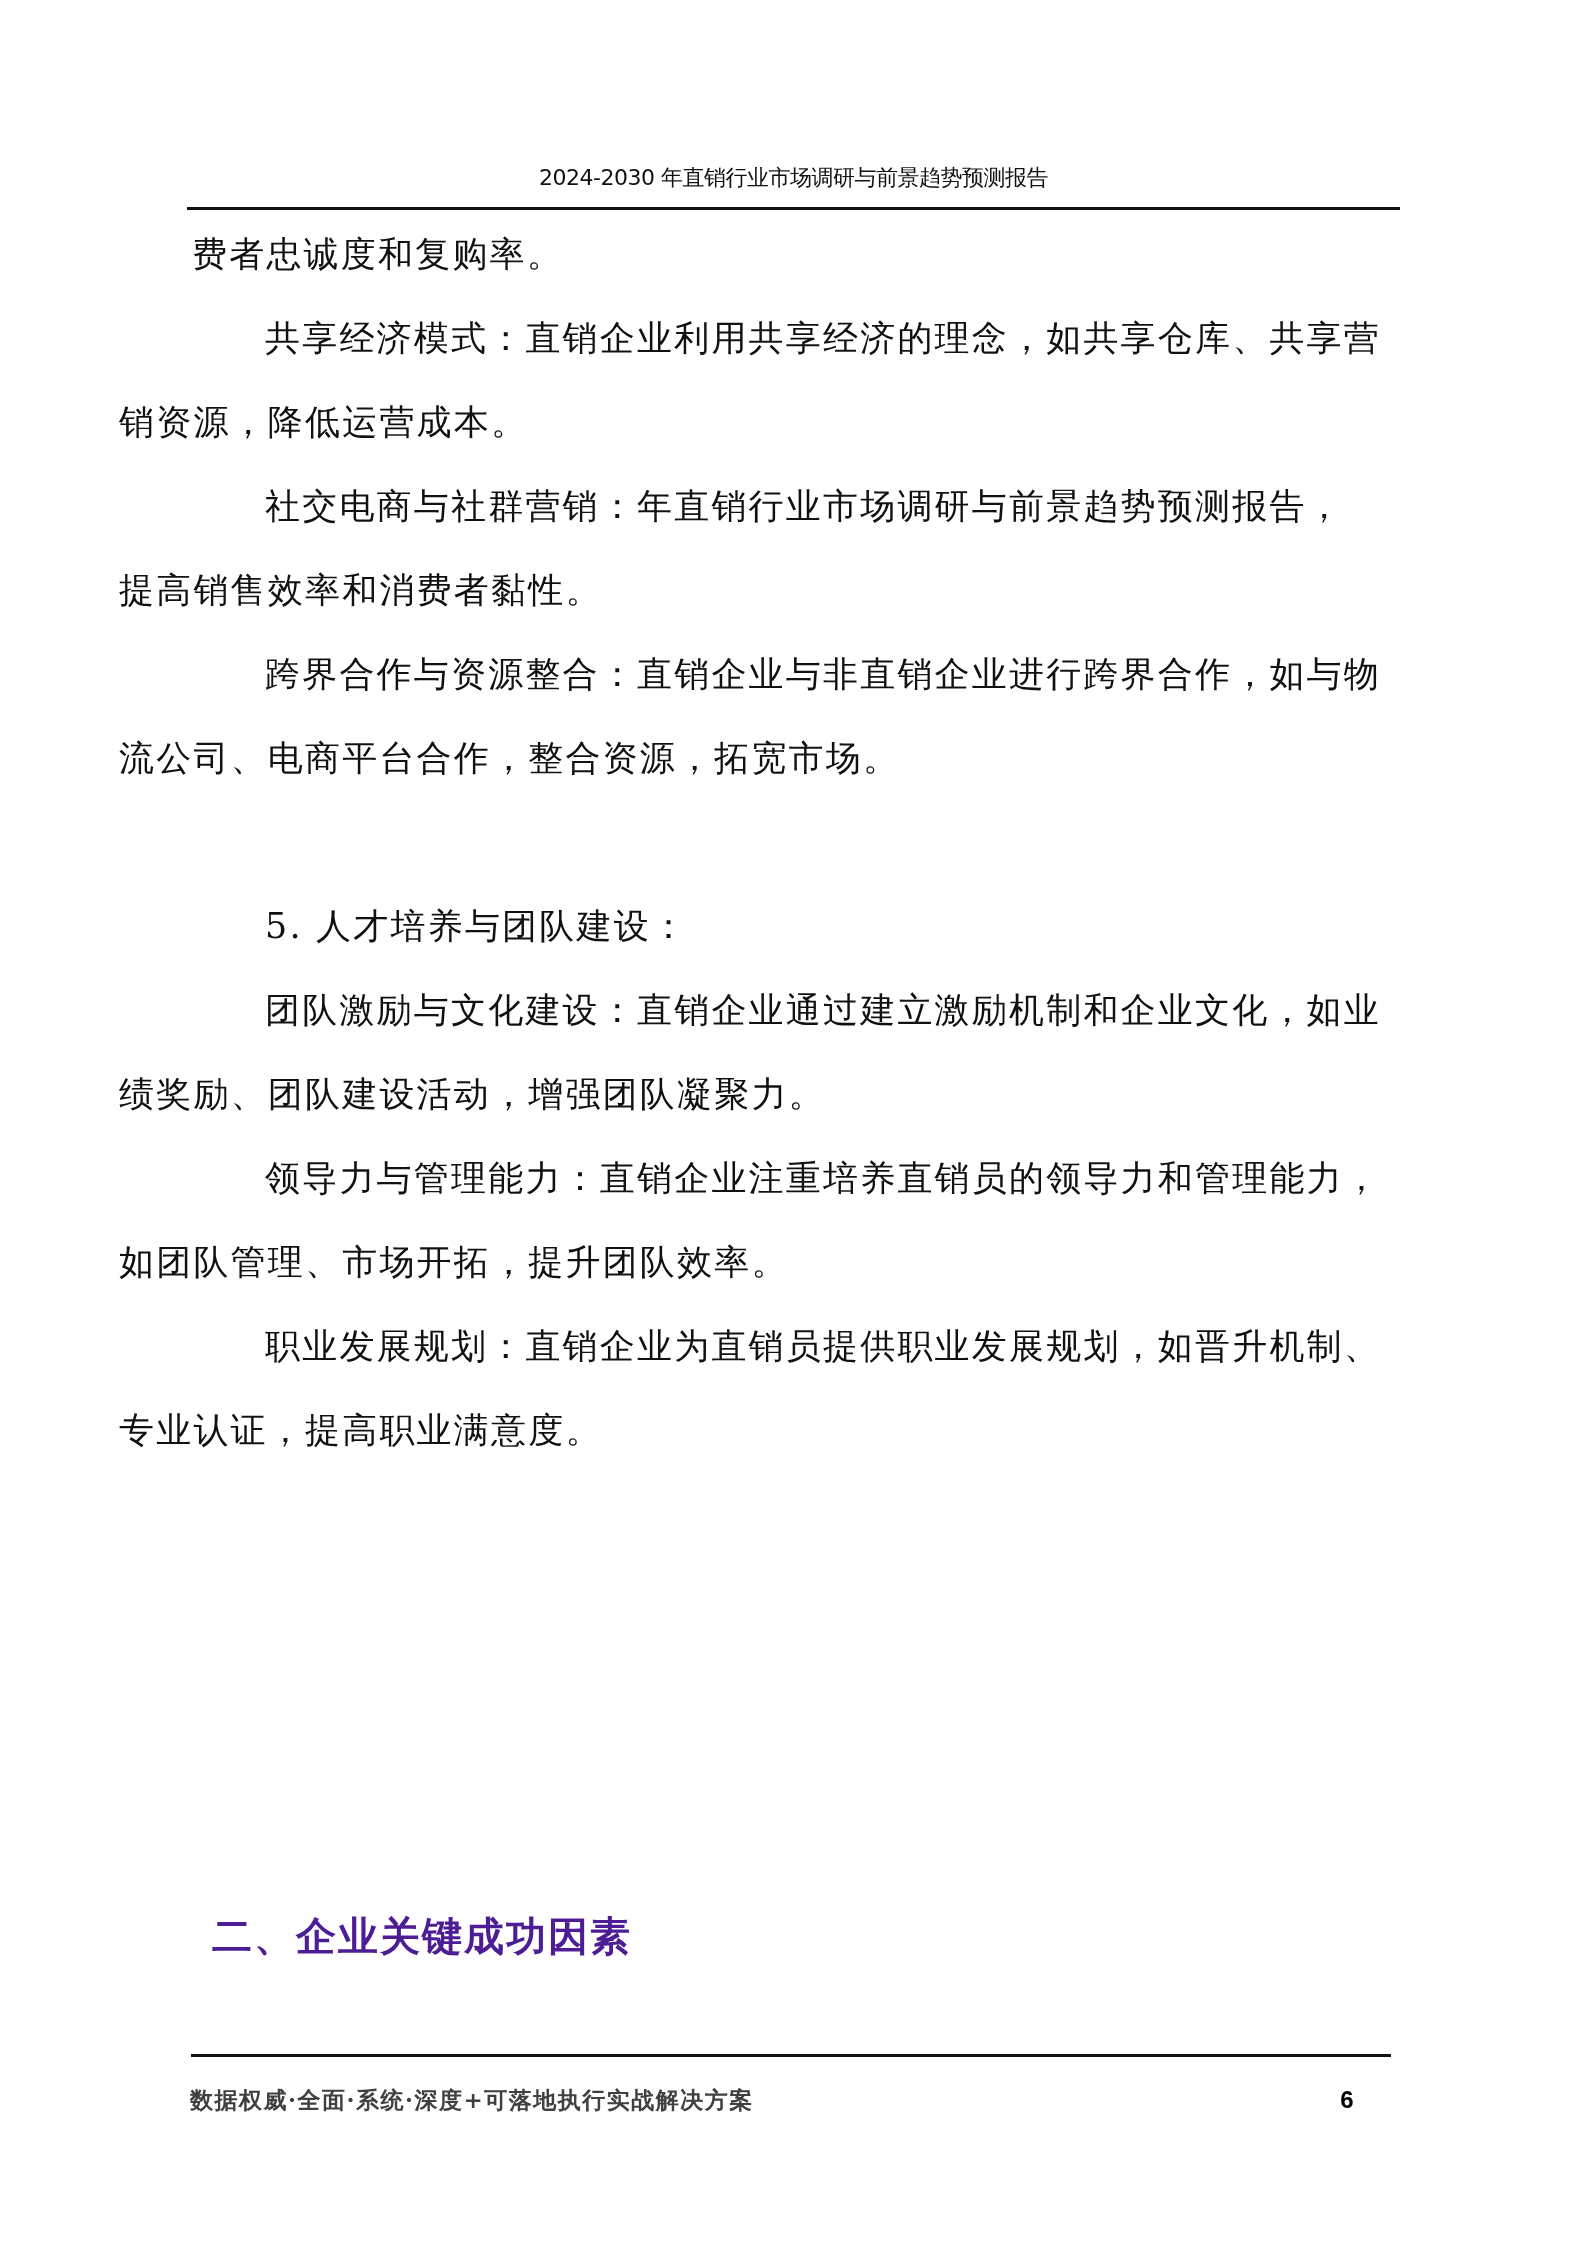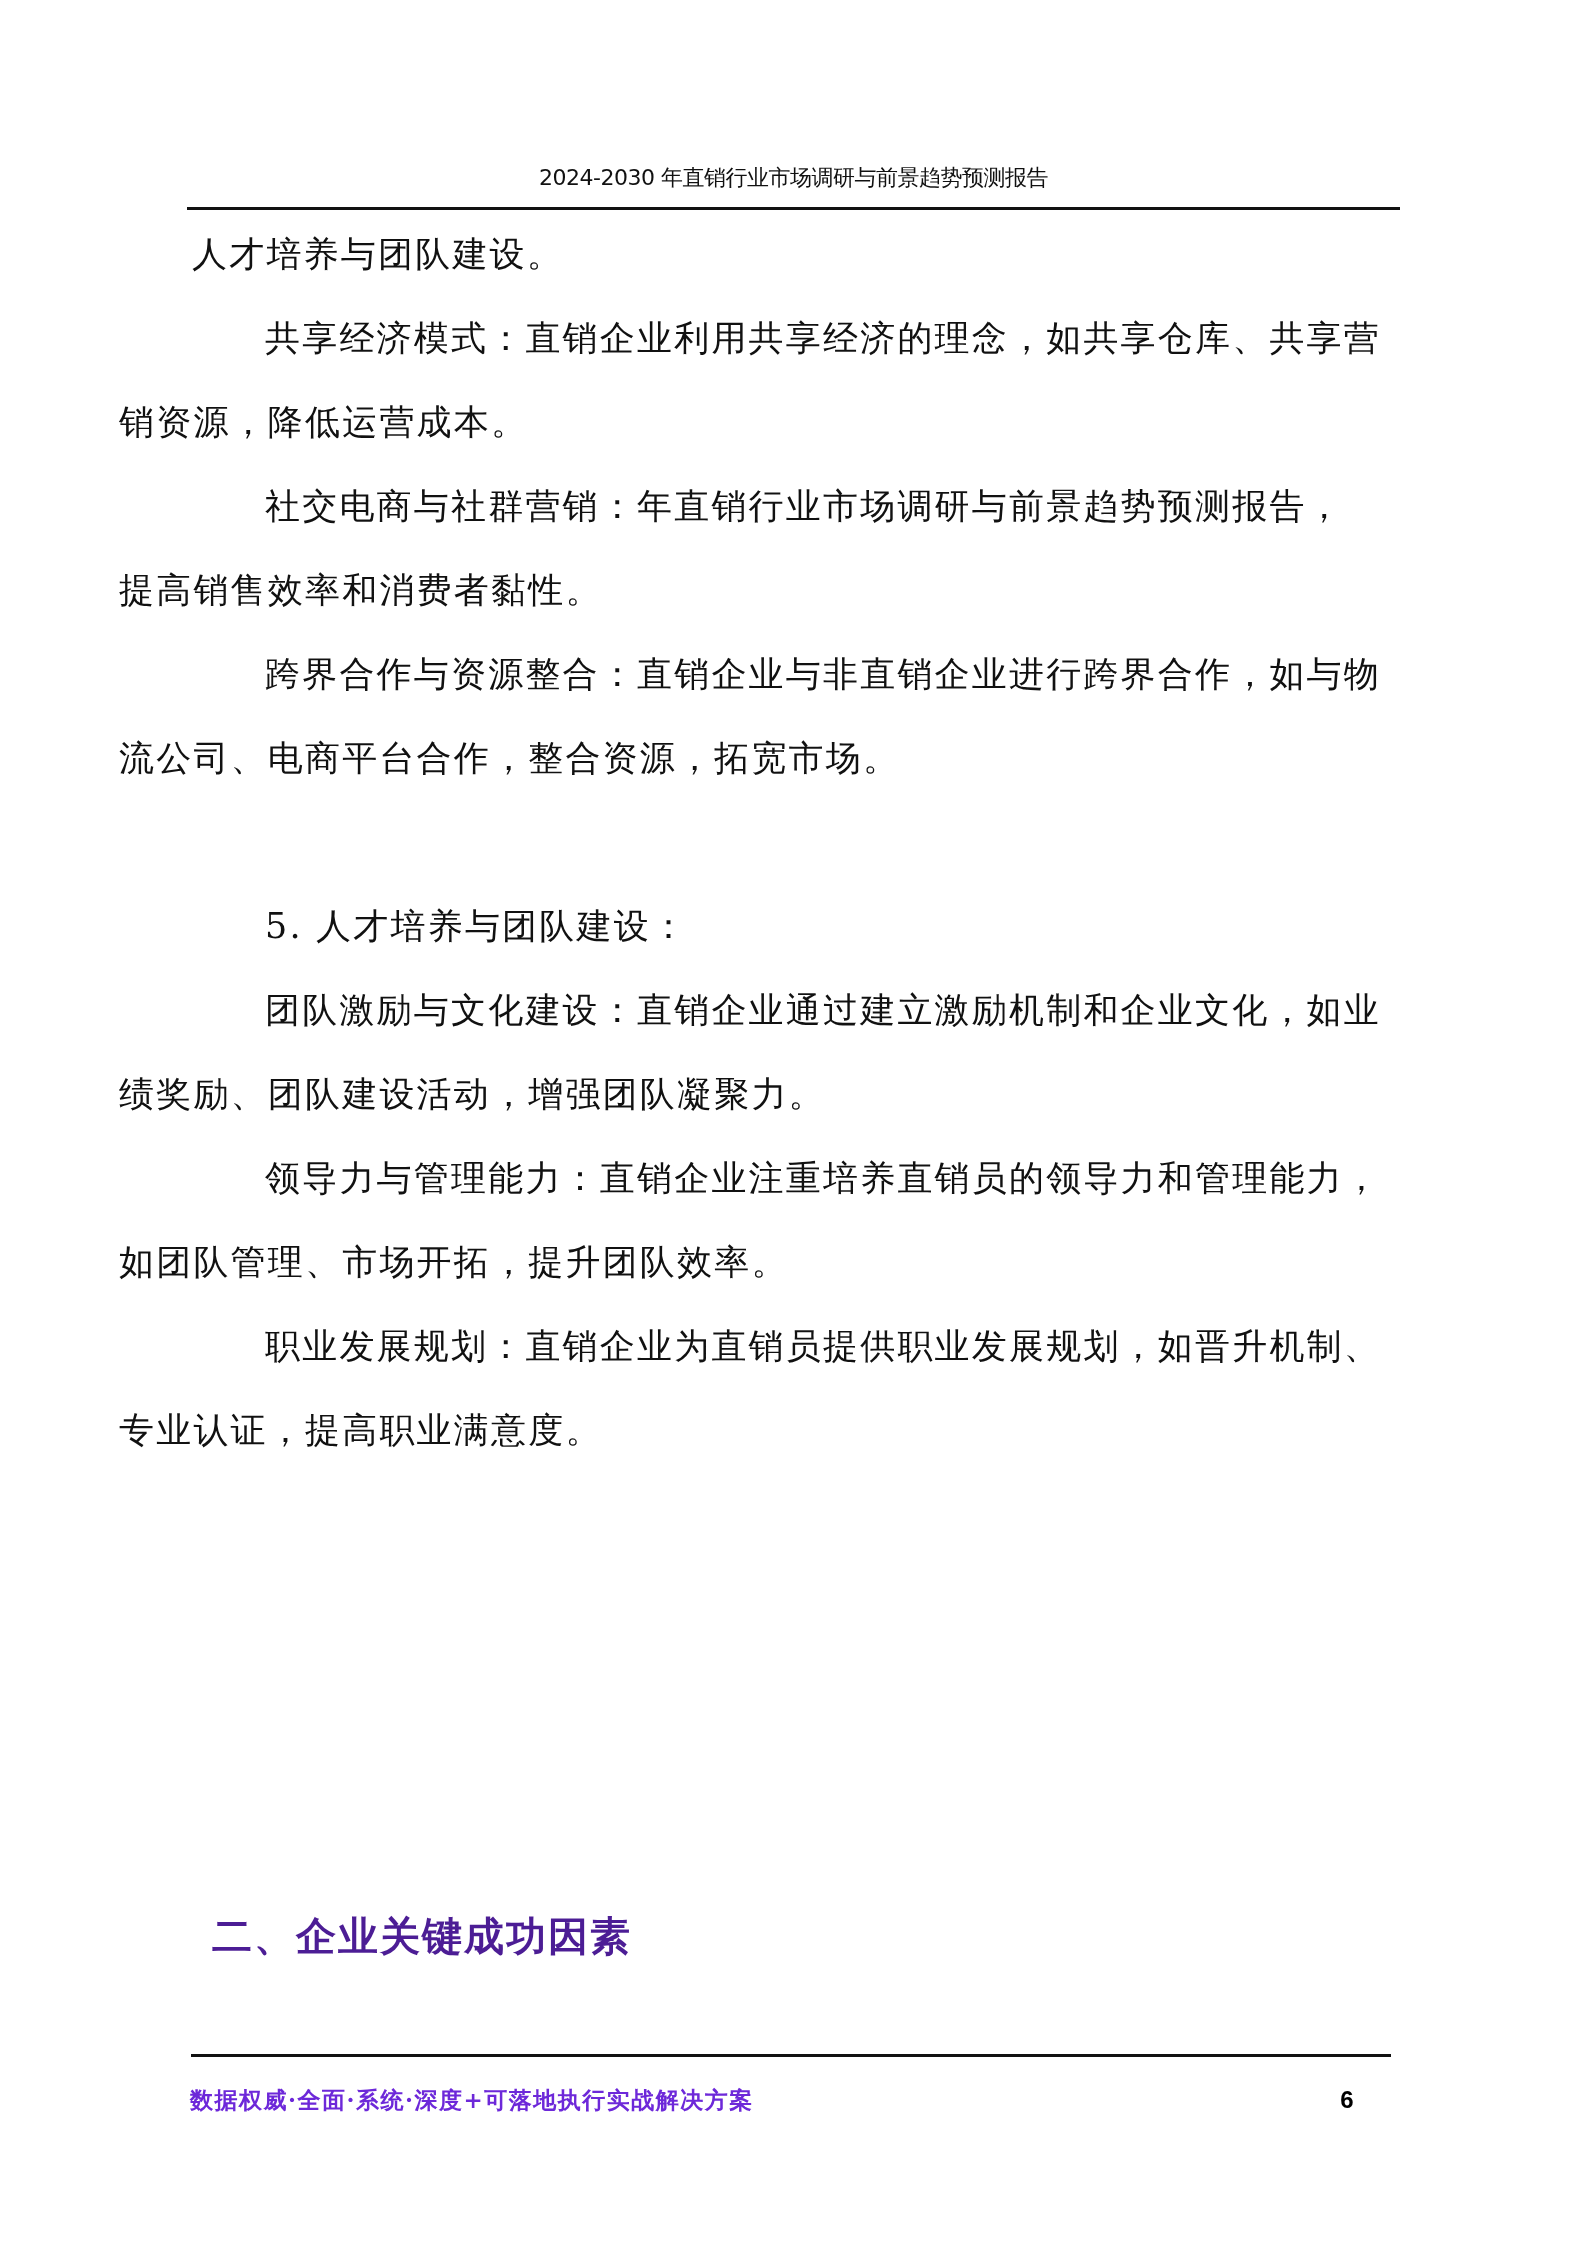--- a/index.html
+++ b/index.html
@@ -22,39 +22,39 @@
   .body-text p.cont { text-indent: 0; }
   .body-text .spacer { height: 84px; }
   .section-heading {
     position: absolute; left: 212px; top: 1906px; height: 60px;
     font-family: "DejaVu Sans", "Liberation Sans", sans-serif;
     font-weight: bold; font-size: 40px; color: #4c1d95; line-height: 60px; letter-spacing: 2px;
   }
   .footer-slogan {
     position: absolute; left: 190px; top: 2084px; height: 32px;
     font-family: "DejaVu Serif", "Liberation Serif", serif;
-    font-weight: bold; font-size: 23px; color: #6d28d9; line-height: 32px; letter-spacing: 1.5px;
+    font-weight: bold; font-size: 23px; color: #404040; line-height: 32px; letter-spacing: 1.5px;
   }
   .page-number {
     position: absolute; left: 1332px; top: 2084px; width: 30px; height: 32px;
     font-family: "Liberation Sans", "DejaVu Sans", sans-serif;
     font-weight: bold; font-size: 24px; color: #000; line-height: 32px; text-align: center;
   }
 </style>
 </head>
 <body>
 
 <div class="page">
 
   <div class="running-header">2024-2030 年直销行业市场调研与前景趋势预测报告</div>
   <div class="rule top"></div>
 
   <div class="body-text">
     <p class="cont">
-      <span>人才培养与团队建设。</span>
+      <span>费者忠诚度和复购率。</span>
     </p>
     <p>
       <span>共享经济模式：直销企业利用共享经济的理念，如共享仓库、共享营</span><br>
       <span class="wrap">销资源，降低运营成本。</span>
     </p>
     <p>
       <span>社交电商与社群营销：年直销行业市场调研与前景趋势预测报告，</span><br>
       <span>提高销售效率和消费者黏性。</span>
     </p>
     <p>

